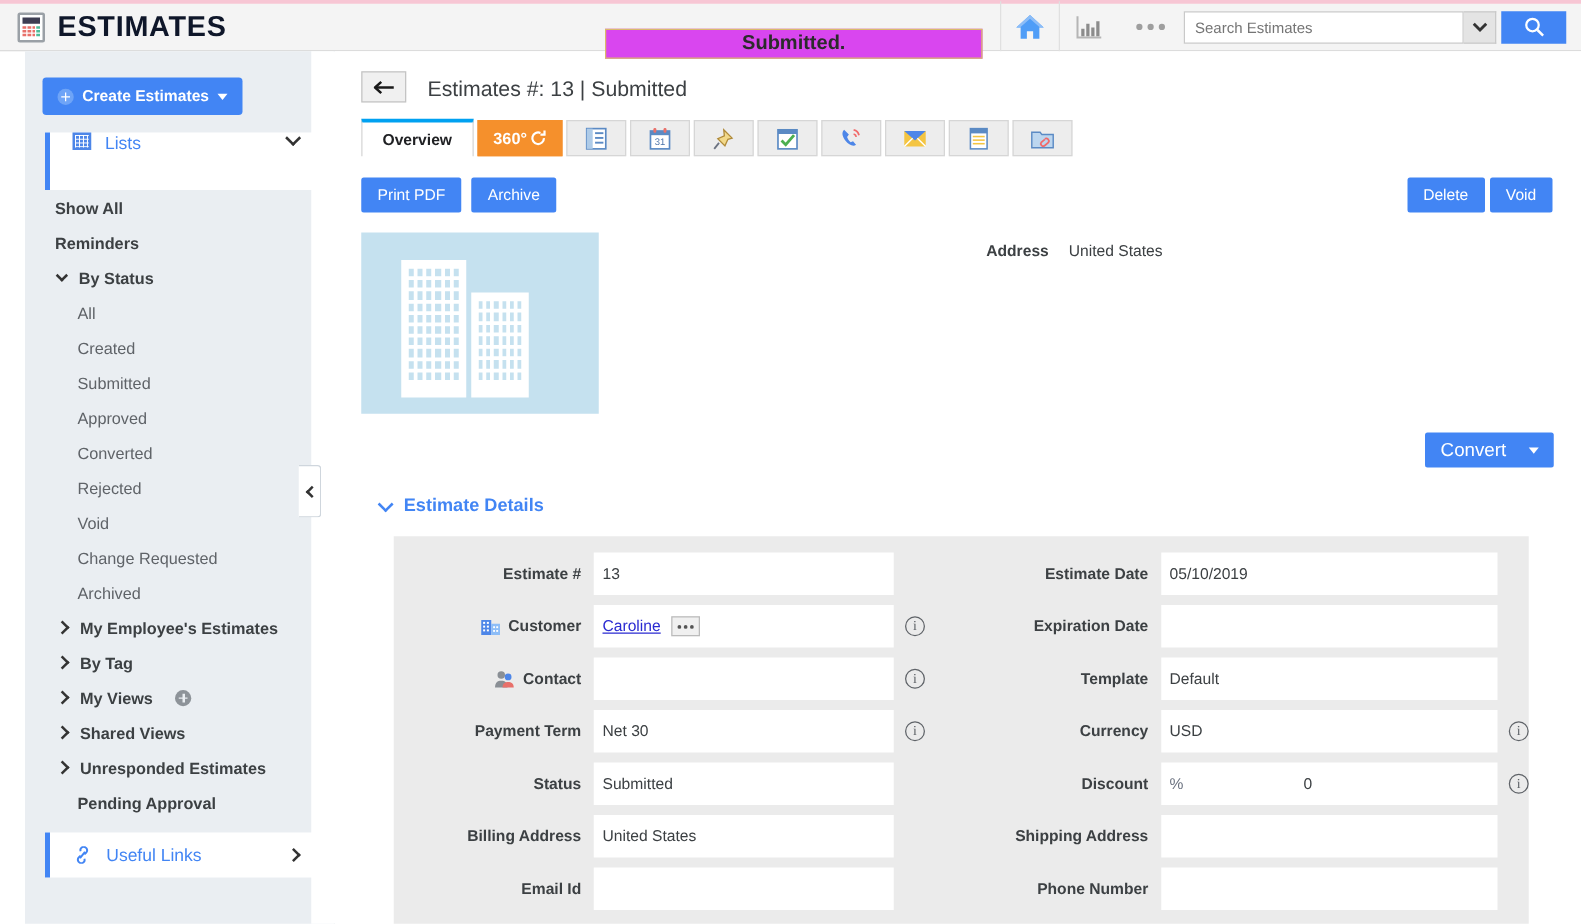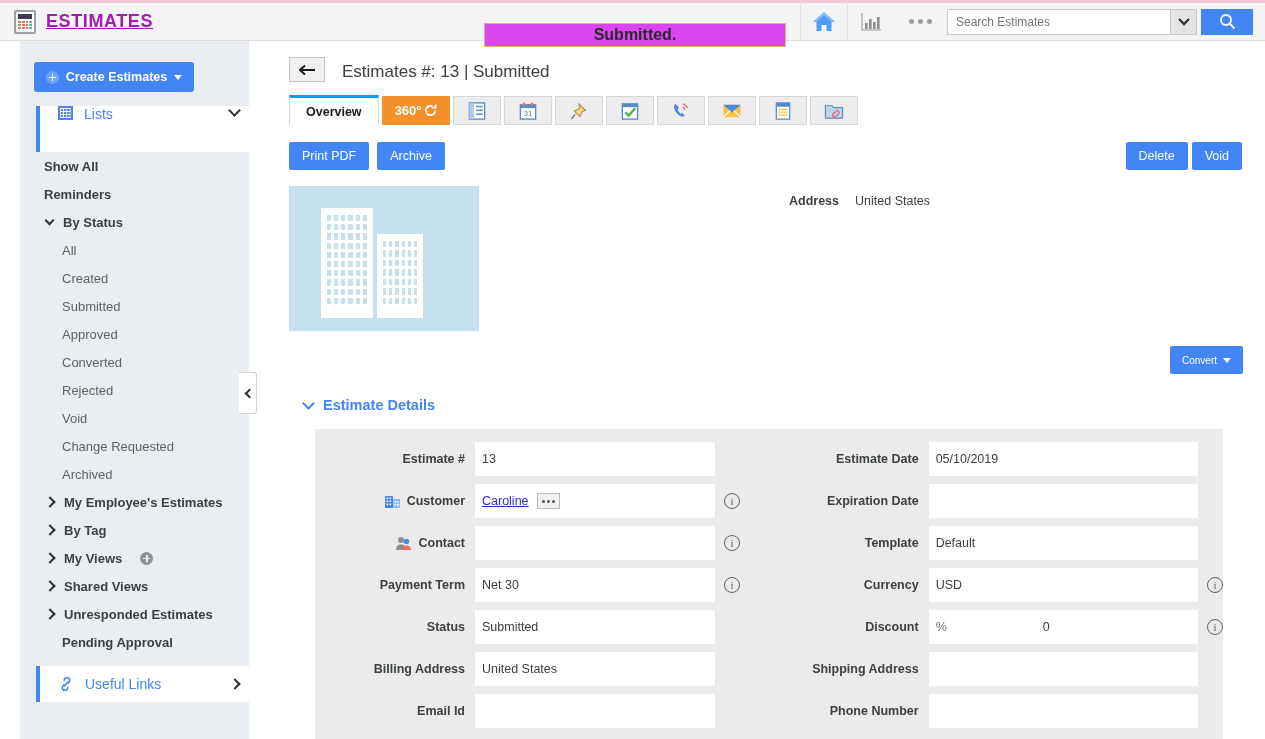--- a/index.html
+++ b/index.html
@@ -26,21 +26,21 @@
   }
   .calc-icon::before {
     content: ""; position: absolute; left: 2px; top: 2px; right: 2px; height: 5px;
     background: #3d3d52;
   }
   .calc-dots { position: absolute; left: 2px; top: 9px; right: 2px; bottom: 2px;
     display: grid; grid-template-columns: repeat(4, 1fr); grid-template-rows: repeat(3,1fr); gap: 1px; }
   .calc-dots i { background: #e8706a; display: block; }
   .calc-dots i:nth-child(4n) { background: #4dbd9a; }
   .brand-title {
-    color: #a21caf; font-size: 18px; font-weight: bold; letter-spacing: .6px; text-decoration: underline;
+    color: #0f172a; font-size: 23px; font-weight: bold; letter-spacing: .6px;
   }
   .topbar-spacer { flex: 1 1 auto; height: 100%; }
   .toast {
     position: absolute; left: 484px; top: 23px; width: 302px; height: 24px;
     background: #d946ef; border: 1px solid #d9b96a;
     display: flex; align-items: center; justify-content: center;
     font-size: 16px; font-weight: bold; color: #2b2b2b; z-index: 40;
   }
   .icon-cell {
     width: 47px; height: 41px; border-left: 1px solid #e0e0e0;
@@ -173,21 +173,21 @@
     display: grid; gap: 3px;
   }
   .bld .win i { background: #c5e1ef; }
   .addr { margin-left: 310px; display: flex; gap: 16px; align-items: baseline; padding-top: 8px; }
   .addr-label { font-size: 12.5px; font-weight: bold; color: #3c4043; }
   .addr-val { font-size: 12.5px; color: #3c4043; }
 
   .convert-row { display: flex; justify-content: flex-end; padding: 0 22px 0 0; margin-top: 15px; }
   .convert-btn {
     background: #4285f4; color: #fff; height: 28px; padding: 0 12px; border-radius: 2px;
-    font-size: 10px; display: flex; align-items: center; gap: 6px; cursor: pointer;
+    font-size: 15px; display: flex; align-items: center; gap: 18px; cursor: pointer;
   }
   .caret-d { width: 0; height: 0; border-left: 4px solid transparent; border-right: 4px solid transparent; border-top: 5px solid #fff; }
 
   .section-head { display: flex; align-items: center; gap: 10px; margin: 23px 0 0 55px; }
   .section-head .chev-d { width: 9px; height: 9px; border-color: #4285f4; }
   .section-title { color: #4285f4; font-size: 14.5px; font-weight: bold; }
 
   .formcard {
     margin: 16px 0 0 66px; width: 908px; background: #ebebeb; padding: 9px 0 9px 0;
   }

